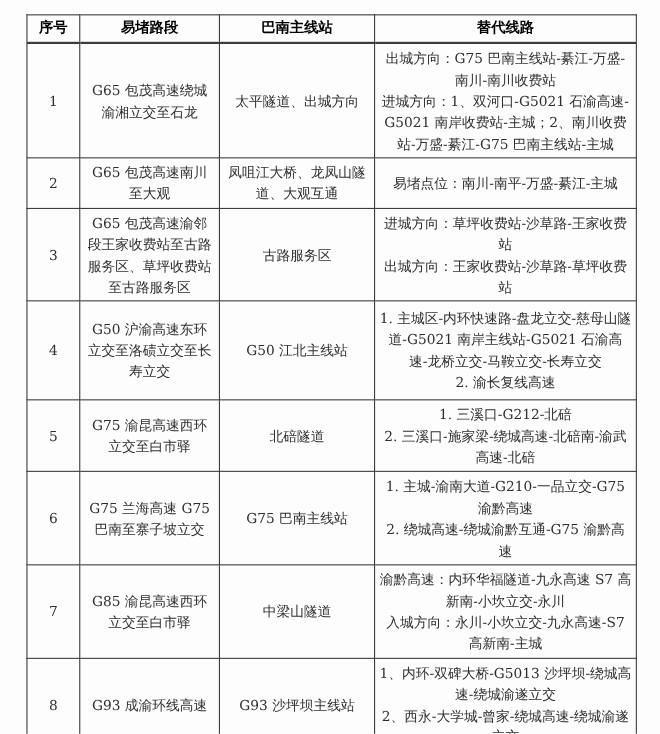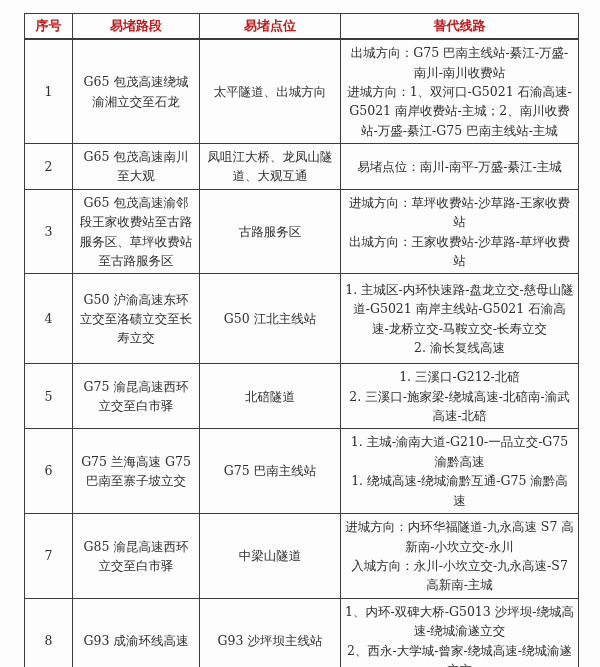--- a/index.html
+++ b/index.html
@@ -37,21 +37,21 @@
     text-align: center;
     vertical-align: middle;
     font-size: 12.5px;
     line-height: 1.55;
     padding: 3px 5px;
     word-break: break-all;
   }
   thead th {
     font-weight: bold;
     font-size: 13px;
-    color: #b91c1c;
+    color: #000000;
     height: 20px;
     padding: 2px 4px;
     border-bottom-width: 2px;
   }
   
   tbody tr:nth-child(1) { height: 96px; }
   tbody tr:nth-child(2) { height: 44px; }
   tbody tr:nth-child(3) { height: 72px; }
   tbody tr:nth-child(4) { height: 90px; }
   tbody tr:nth-child(5) { height: 62px; }
@@ -70,21 +70,21 @@
     <colgroup>
       <col class="c-no">
       <col class="c-section">
       <col class="c-point">
       <col class="c-route">
     </colgroup>
     <thead>
       <tr>
         <th>序号</th>
         <th>易堵路段</th>
-        <th>易堵点位</th>
+        <th>巴南主线站</th>
         <th>替代线路</th>
       </tr>
     </thead>
     <tbody>
       <tr>
         <td>1</td>
         <td>G65 包茂高速绕城渝湘立交至石龙</td>
         <td>太平隧道、出城方向</td>
         <td class="route-cell">
           <span class="route-p">出城方向：G75 巴南主线站-綦江-万盛-南川-南川收费站</span>
@@ -125,29 +125,29 @@
           <span class="route-p">1. 三溪口-G212-北碚</span>
           <span class="route-p">2. 三溪口-施家梁-绕城高速-北碚南-渝武高速-北碚</span>
         </td>
       </tr>
       <tr>
         <td>6</td>
         <td>G75 兰海高速 G75 巴南至寨子坡立交</td>
         <td>G75 巴南主线站</td>
         <td class="route-cell">
           <span class="route-p">1. 主城-渝南大道-G210-一品立交-G75 渝黔高速</span>
-          <span class="route-p">1. 绕城高速-绕城渝黔互通-G75 渝黔高速</span>
+          <span class="route-p">2. 绕城高速-绕城渝黔互通-G75 渝黔高速</span>
         </td>
       </tr>
       <tr>
         <td>7</td>
         <td>G85 渝昆高速西环立交至白市驿</td>
         <td>中梁山隧道</td>
         <td class="route-cell">
-          <span class="route-p">进城方向：内环华福隧道-九永高速 S7 高新南-小坎立交-永川</span>
+          <span class="route-p">渝黔高速：内环华福隧道-九永高速 S7 高新南-小坎立交-永川</span>
           <span class="route-p">入城方向：永川-小坎立交-九永高速-S7 高新南-主城</span>
         </td>
       </tr>
       <tr>
         <td>8</td>
         <td>G93 成渝环线高速</td>
         <td>G93 沙坪坝主线站</td>
         <td class="route-cell">
           <span class="route-p">1、内环-双碑大桥-G5013 沙坪坝-绕城高速-绕城渝遂立交</span>
           <span class="route-p">2、西永-大学城-曾家-绕城高速-绕城渝遂立交</span>

